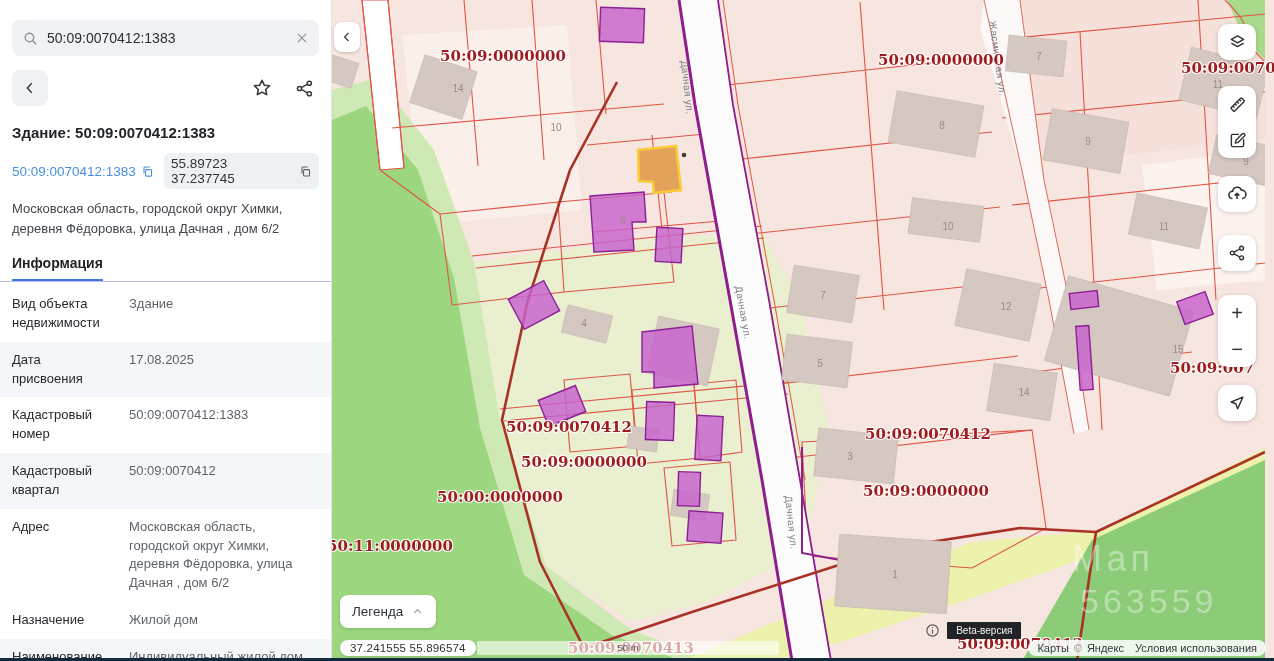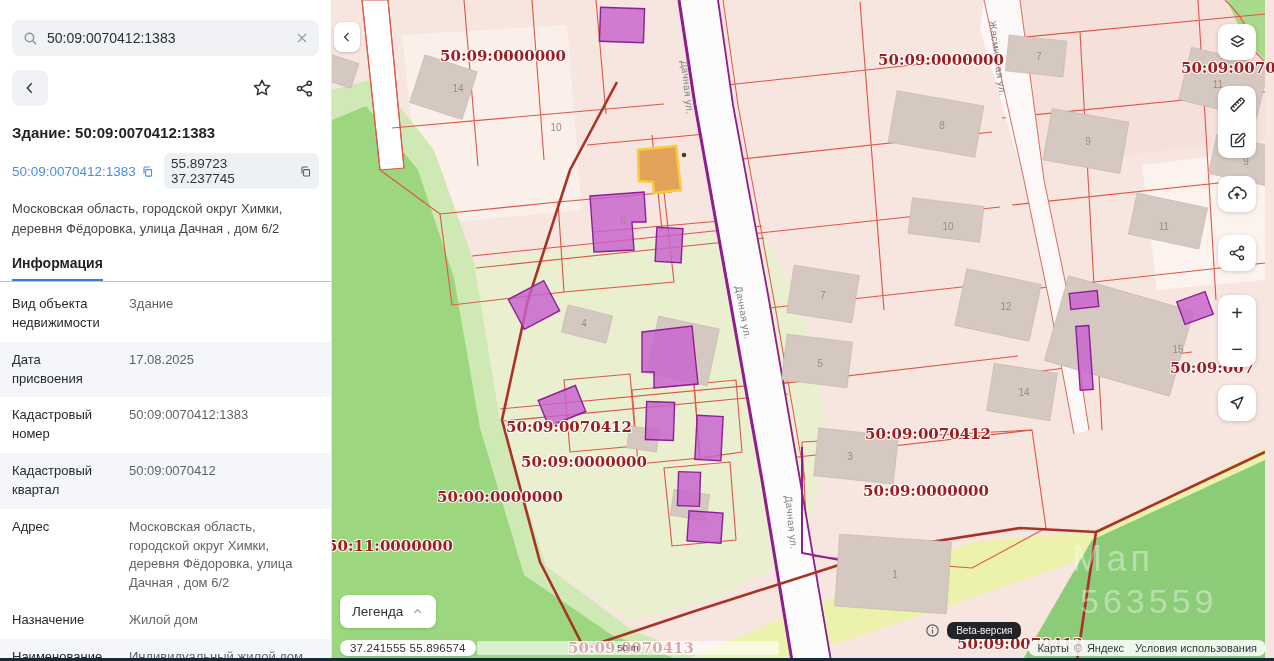--- a/index.html
+++ b/index.html
@@ -42,21 +42,21 @@
   .collapse-btn { position:absolute; left:2px; top:22px; width:26px; height:30px; background:#fff; border:none; border-radius:8px; box-shadow:0 1px 3px rgba(0,0,0,.2); z-index:6; display:flex; align-items:center; justify-content:center; cursor:pointer; }
 
   .ctrl { position:absolute; right:18px; width:38px; background:#fff; border-radius:10px; box-shadow:0 1px 4px rgba(0,0,0,.18); z-index:6; display:flex; flex-direction:column; align-items:center; }
   .ctrl button { width:38px; height:36px; background:none; border:none; display:flex; align-items:center; justify-content:center; cursor:pointer; font-size:20px; color:#2f3337; }
 
   .legend-btn { position:absolute; left:8px; bottom:33px; background:#fff; border:none; border-radius:8px; box-shadow:0 1px 3px rgba(0,0,0,.15); padding:9px 12px; display:flex; align-items:center; gap:8px; font-size:13.5px; color:#2f3438; z-index:6; cursor:pointer; font-family:"Liberation Sans",sans-serif; }
   .coords-pill { position:absolute; left:8px; bottom:5px; background:#fff; border-radius:10px; padding:2px 10px; font-size:11.5px; color:#2f3438; z-index:6; box-shadow:0 1px 2px rgba(0,0,0,.15); letter-spacing:.2px; }
   .scale-bar { position:absolute; left:145px; bottom:6px; width:302px; height:14px; background:rgba(255,255,255,.62); z-index:6; text-align:center; font-size:9.5px; color:#55595e; line-height:14px; border-radius:2px; }
   .attrib { position:absolute; right:8px; bottom:5px; z-index:6; display:flex; align-items:center; gap:7px; }
   .info-ic { width:15px; height:15px; flex:none; }
-  .beta-pill { background:#222326; color:#f2f2f2; font-size:10px; border-radius:7px; padding:3px 9px; white-space:nowrap; }
+  .beta-pill { background:#222326; color:#f2f2f2; font-size:10px; border-radius:1px; padding:3px 9px; white-space:nowrap; }
   .ymap-pill { background:rgba(255,255,255,.85); border-radius:9px; padding:2px 9px; font-size:11px; color:#33373b; display:flex; align-items:center; gap:5px; white-space:nowrap;margin-top:36px; }
   .ymap-pill .terms { margin-left:6px; }
   .bottom-edge { position:absolute; left:0; right:0; bottom:0; height:3px; background:#13293c; z-index:40; }
 </style>
 </head>
 <body>
 
 <div class="app">
 
   <div class="panel">

